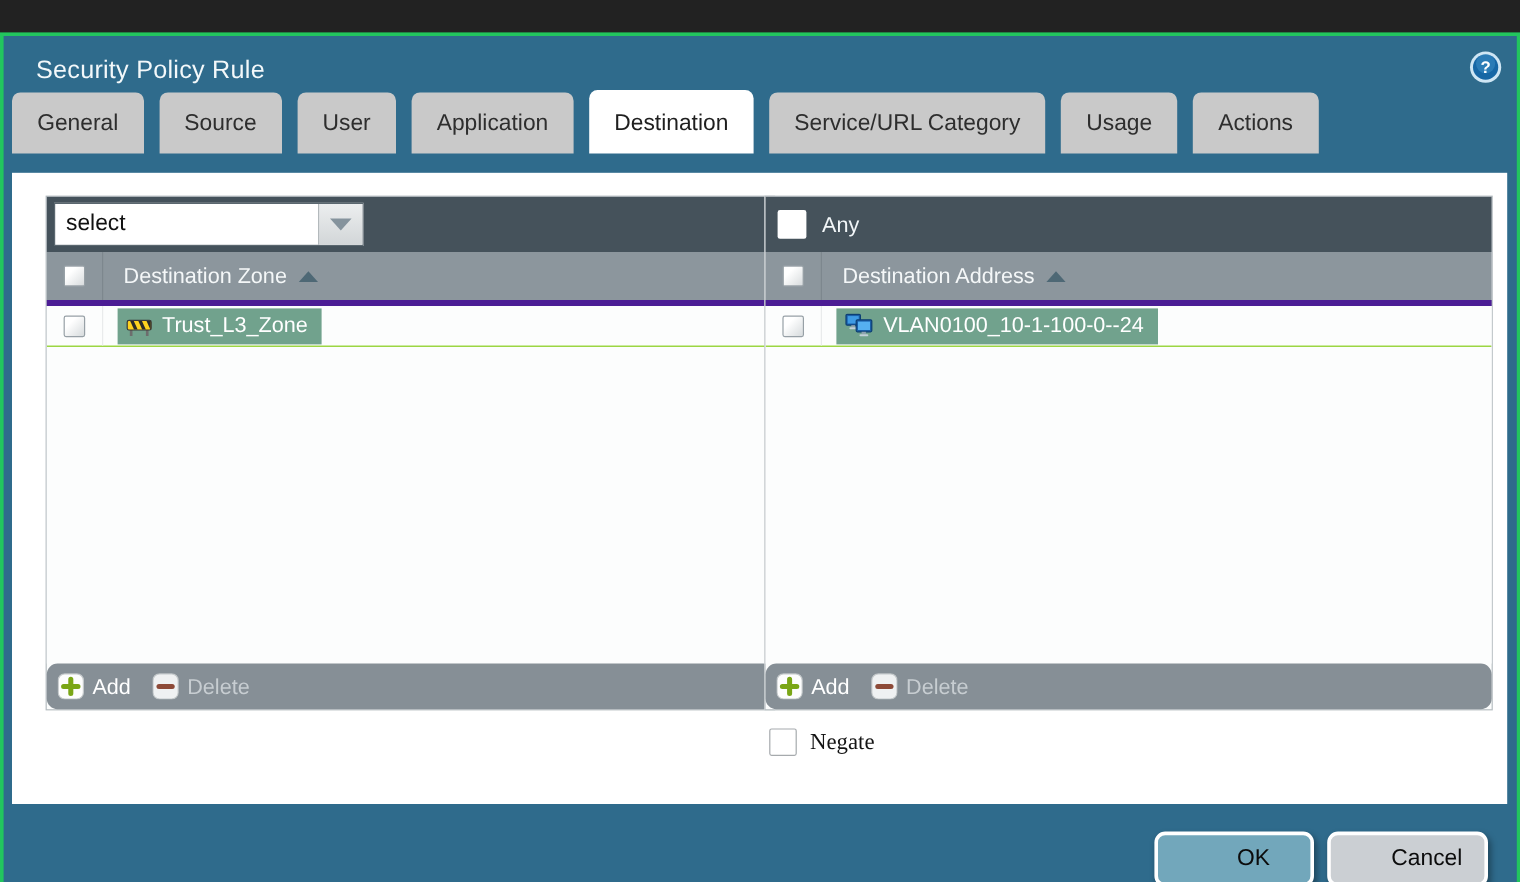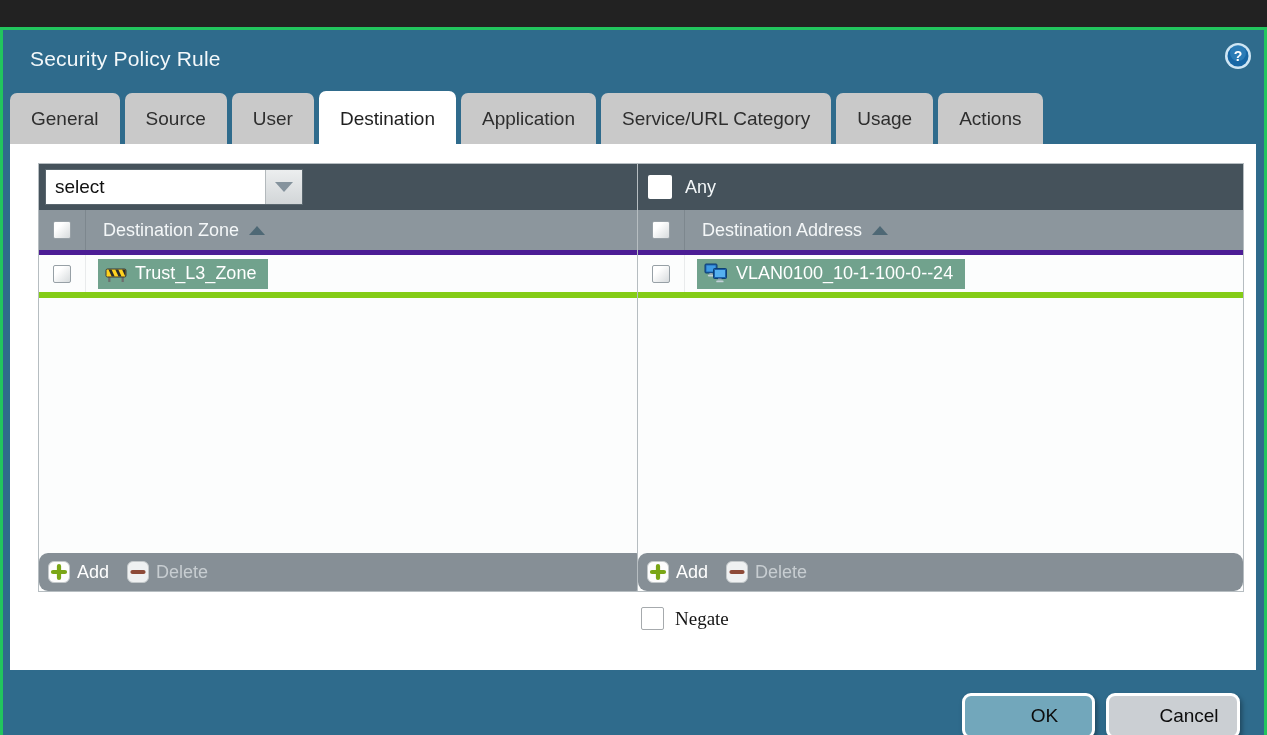--- a/index.html
+++ b/index.html
@@ -13,21 +13,21 @@
     background:#2f6b8c;
   }
   
   .titlebar { position:absolute; left:0; top:0; width:100%; height:63px; }
   .title-text {
     position:absolute; left:27px; top:17px;
     font-size:21px; color:#f3f8fa; letter-spacing:.2px;
   }
   .help-btn { position:absolute; right:12px; top:12px; width:28px; height:28px; cursor:pointer; }
   
-  .tabs { position:absolute; left:7px; top:63px; height:51px; display:flex; gap:5px; }
+  .tabs { position:absolute; left:7px; top:47px; height:51px; display:flex; gap:13px; }
   .tab {
     height:51px; line-height:51px; padding:0 21px;
     background:#c9c9c9; color:#2e2e2e; font-size:19px;
     border-radius:7px 7px 0 0; cursor:pointer; white-space:nowrap;
   }
   .tab.active {
     background:#ffffff; color:#1f1f1f; height:53px; margin-top:-2px; line-height:55px;
     position:relative; z-index:3;
   }
   
@@ -80,21 +80,21 @@
     background:linear-gradient(135deg,#ffffff 30%,#d7dbdd);
   }
   .hdr-label { color:#f4f7f8; font-size:18px; margin-left:17px; }
   .tri-up {
     width:0; height:0; border-left:8px solid transparent; border-right:8px solid transparent;
     border-bottom:9px solid #4e6875; margin-left:10px; display:inline-block;
   }
   .panel-header .hdr-flex { display:flex; align-items:center; }
   
   .panel-body { flex:1 1 auto; background:#fcfdfd; overflow:hidden; }
-  .row { height:43px; display:flex; align-items:center; border-bottom:6px solid #84cc16; }
+  .row { height:34px; display:flex; align-items:center; border-bottom:1px solid #84cc16; }
   .row-cb-cell {
     width:47px; height:100%; display:flex; align-items:center; justify-content:center;
     border-right:1px solid #e9ebec; flex:0 0 auto;
   }
   .tag {
     margin-left:12px; height:30px; display:inline-flex; align-items:center; gap:8px;
     background:#71a28d; color:#ffffff; font-size:18px; padding:0 12px 0 7px; cursor:pointer;
   }
   
   .panel-footer {
@@ -134,22 +134,22 @@
           <circle cx="14" cy="11" r="8" fill="#3c8ec4" opacity="0.55"></circle>
           <text x="14" y="19" font-size="14" font-weight="bold" fill="#ffffff" text-anchor="middle" font-family="Liberation Sans, sans-serif">?</text>
         </svg>
       </div>
     </div>
 
     <div class="tabs">
       <div class="tab">General</div>
       <div class="tab">Source</div>
       <div class="tab">User</div>
+      <div class="tab">Application</div>
       <div class="tab active">Destination</div>
-      <div class="tab">Application</div>
       <div class="tab">Service/URL Category</div>
       <div class="tab">Usage</div>
       <div class="tab">Actions</div>
     </div>
 
     <div class="content">
 
       <div class="panel left">
         <div class="panel-toolbar">
           <div class="combo">

